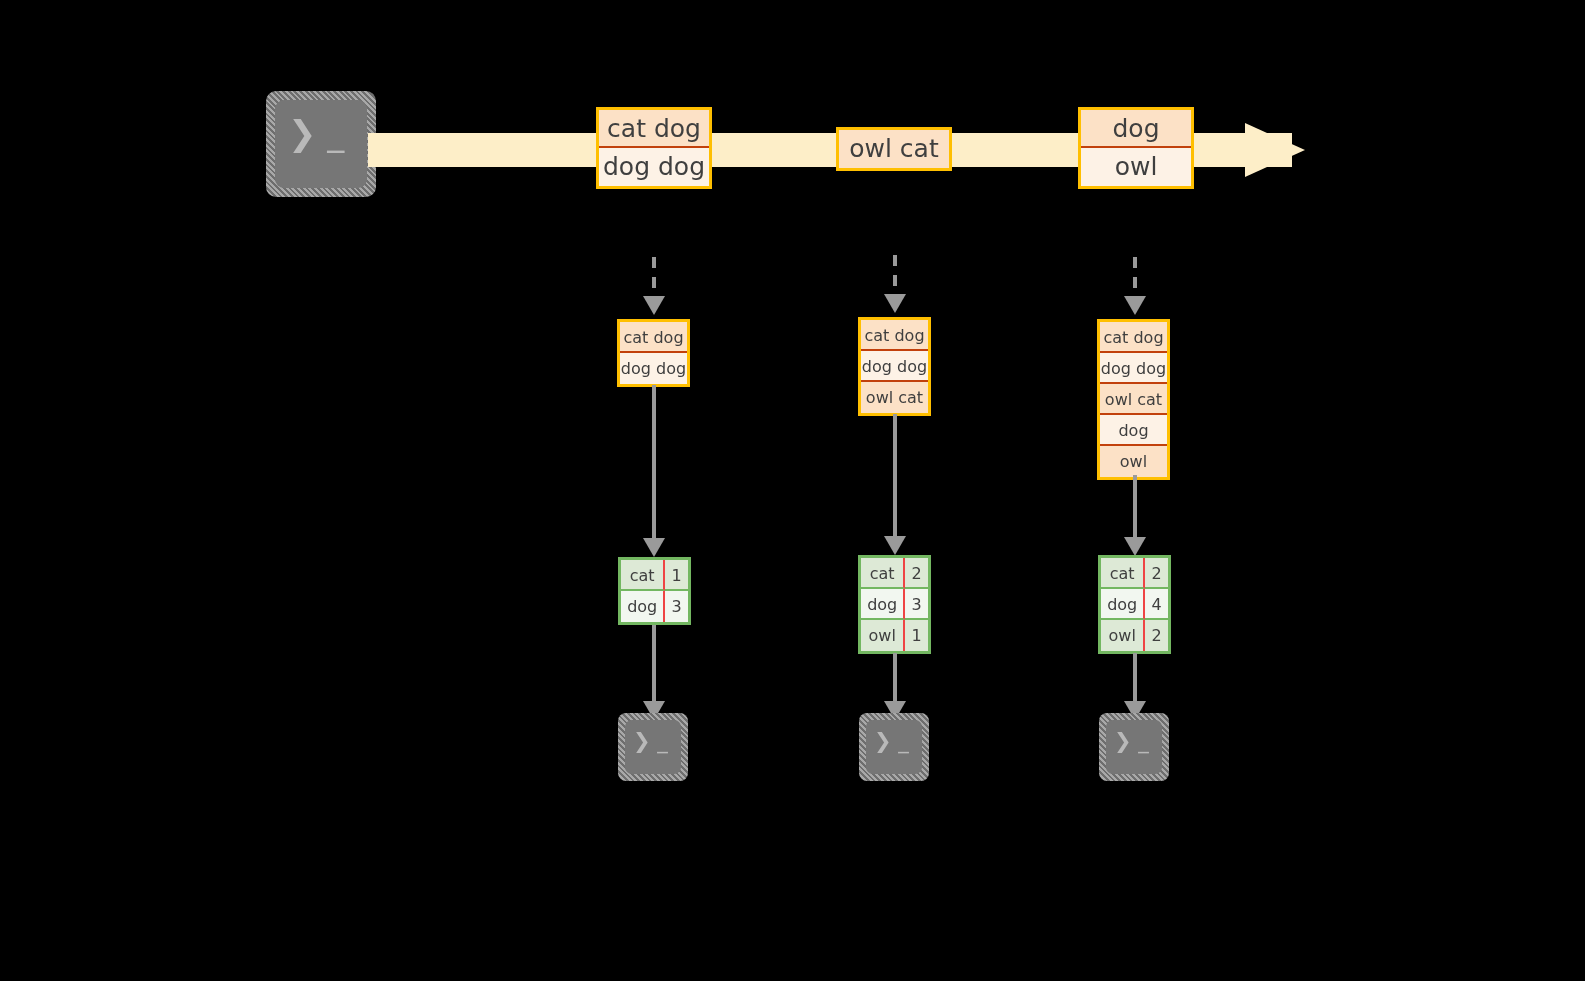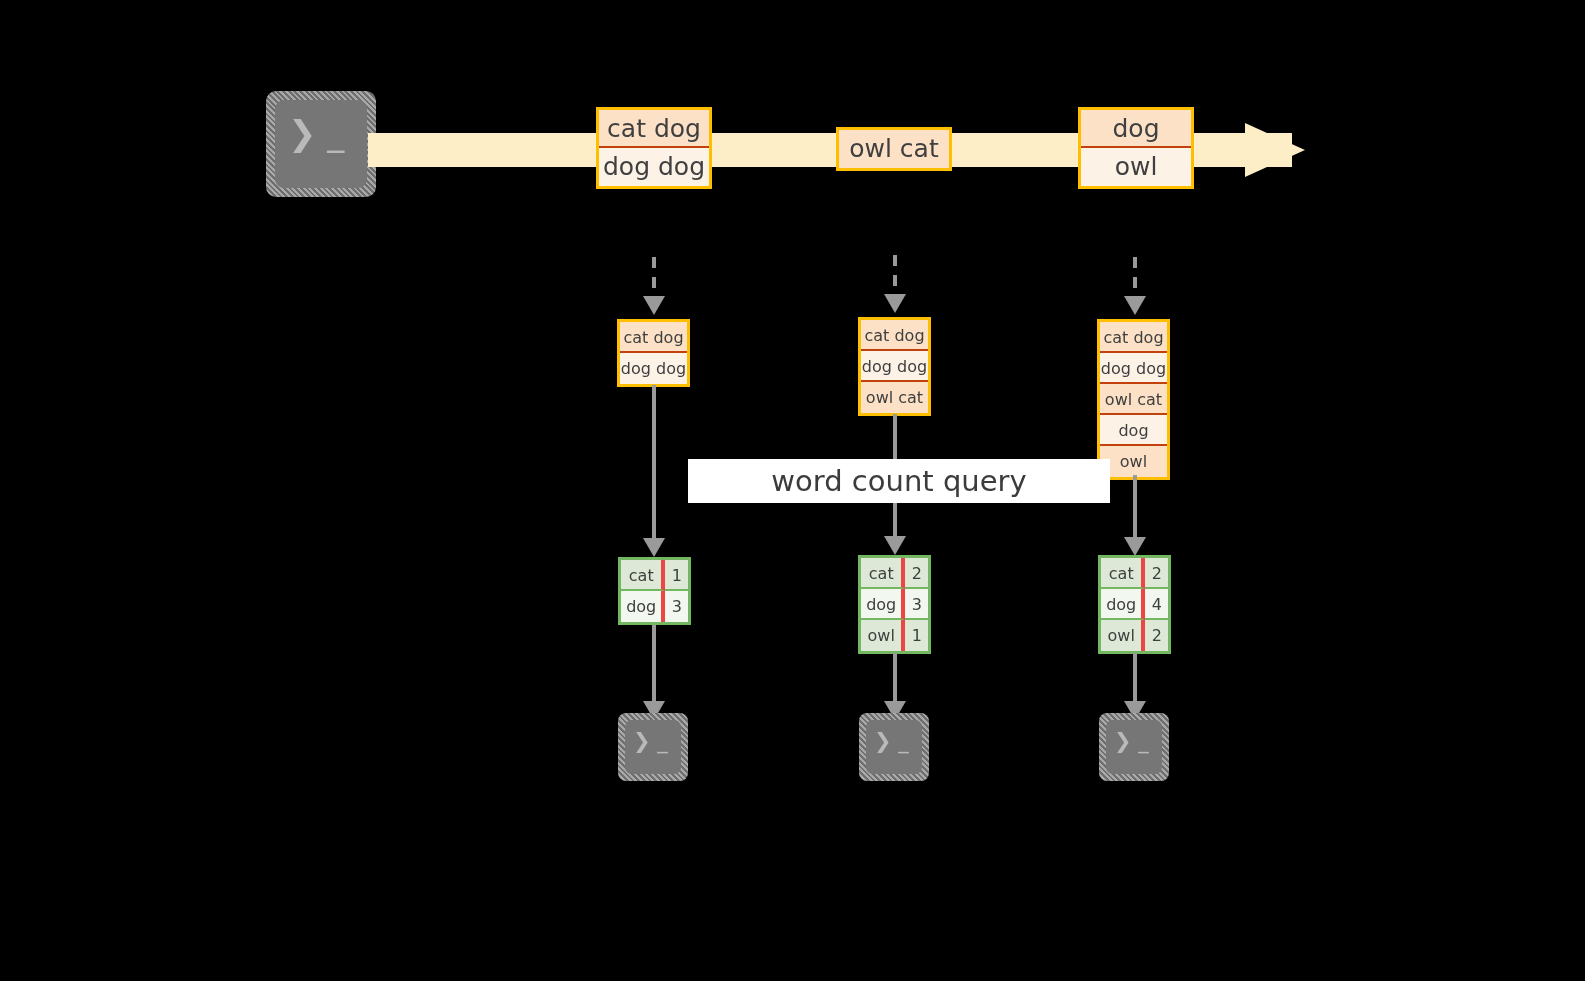--- a/index.html
+++ b/index.html
@@ -119,21 +119,21 @@
     border-collapse: collapse;
   }
   .res-row { display: flex; }
   .res-cell {
     box-sizing: border-box;
     height: 31px;
     line-height: 31px;
     font-size: 16px;
     color: #3f3f3f;
     background: #f2f7f0;
-    border-right: 4px solid #ef4444;
+    border-right: 2px solid #ef4444;
     border-bottom: 2px solid #73b761;
     text-align: center;
   }
   .res-cell.word { width: 47px; }
   .res-cell.count { width: 24px; border-right: none; }
   .res-row:last-child .res-cell { border-bottom: none; }
   .res-row.alt .res-cell { background: #dde9d6; }
 
   .r-table-1 { left: 618px; top: 557px; width: 73px; }
   .r-table-2 { left: 858px; top: 555px; width: 73px; }
@@ -321,15 +321,14 @@
     <div class="shaft" style="height:50px;"></div>
     <div class="head" style="top:48px;"></div>
   </div>
 
   <div class="terminal small" style="left:1099px; top:713px;">
     <div class="inner">
       <span class="prompt">❯ _</span>
     </div>
   </div>
 
-  <div class="query-banner">word count query</div>
 
 </div>
 
 </body></html>

